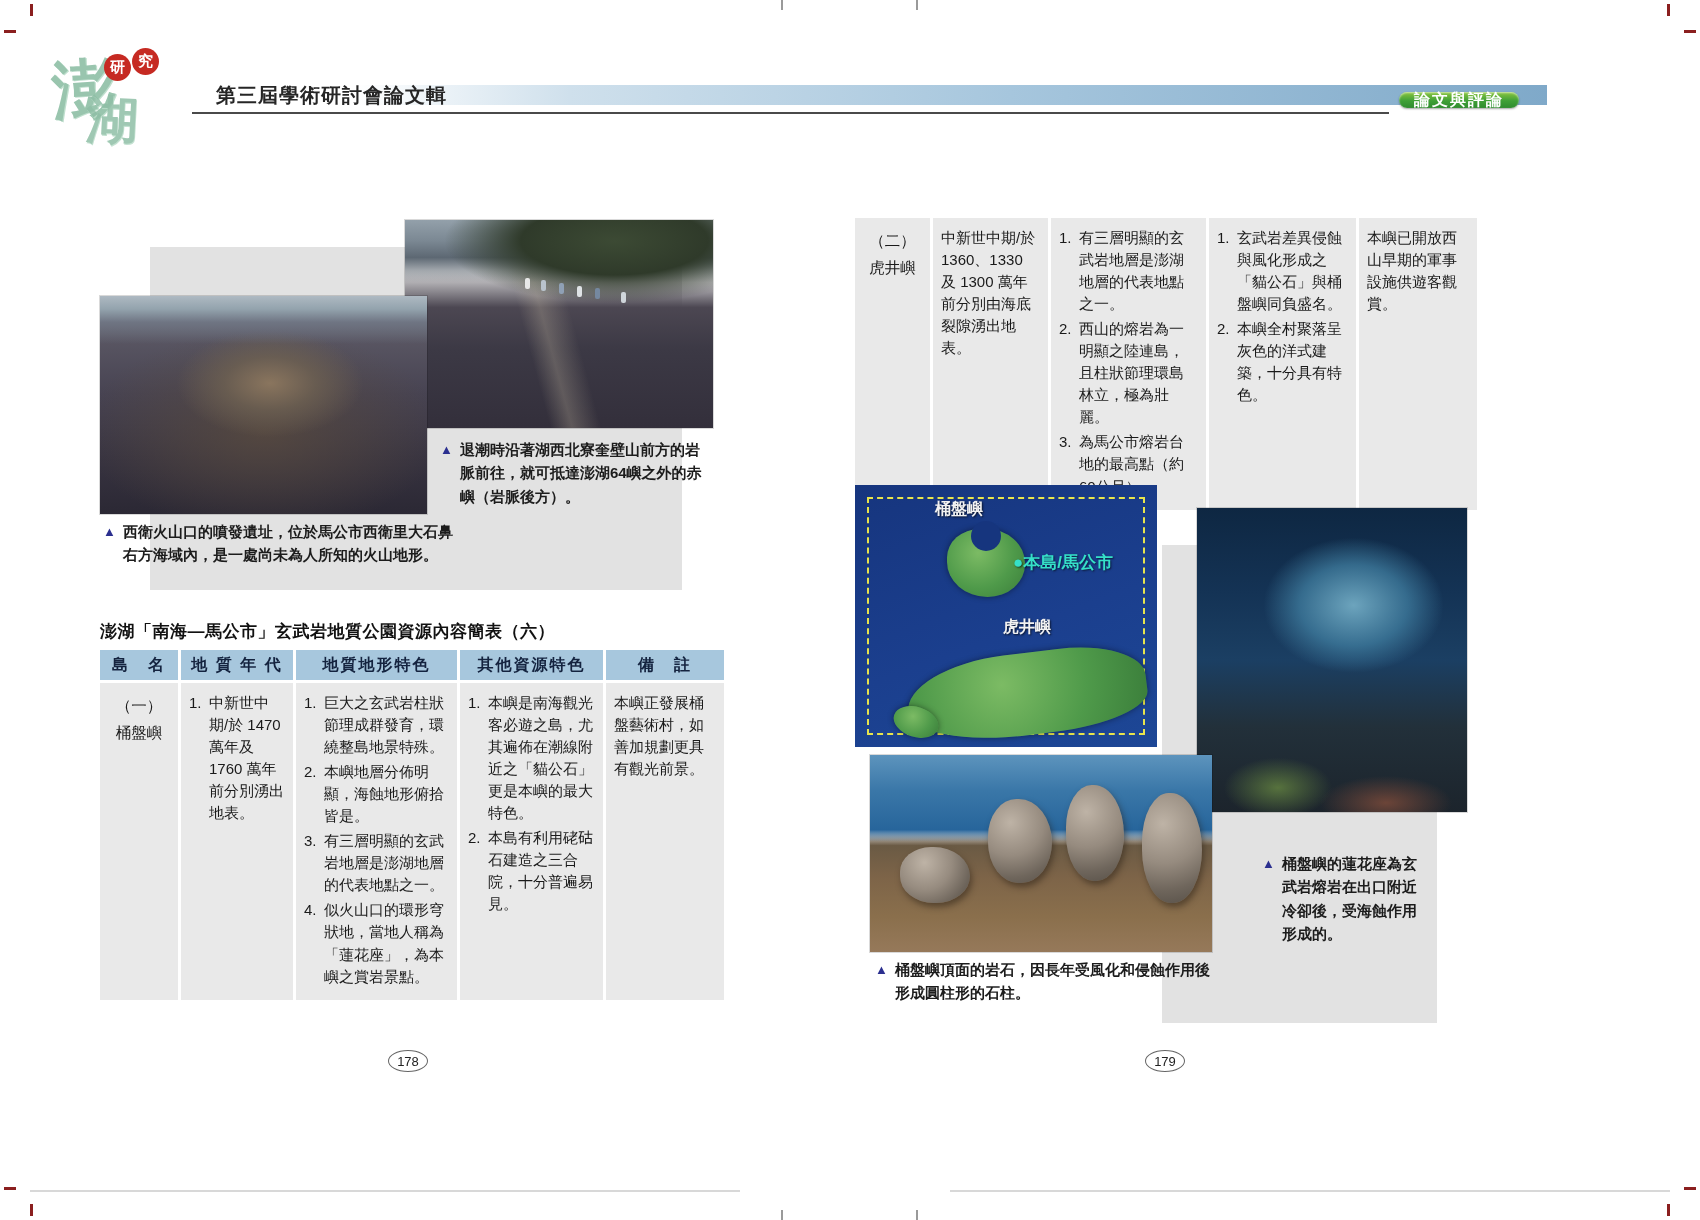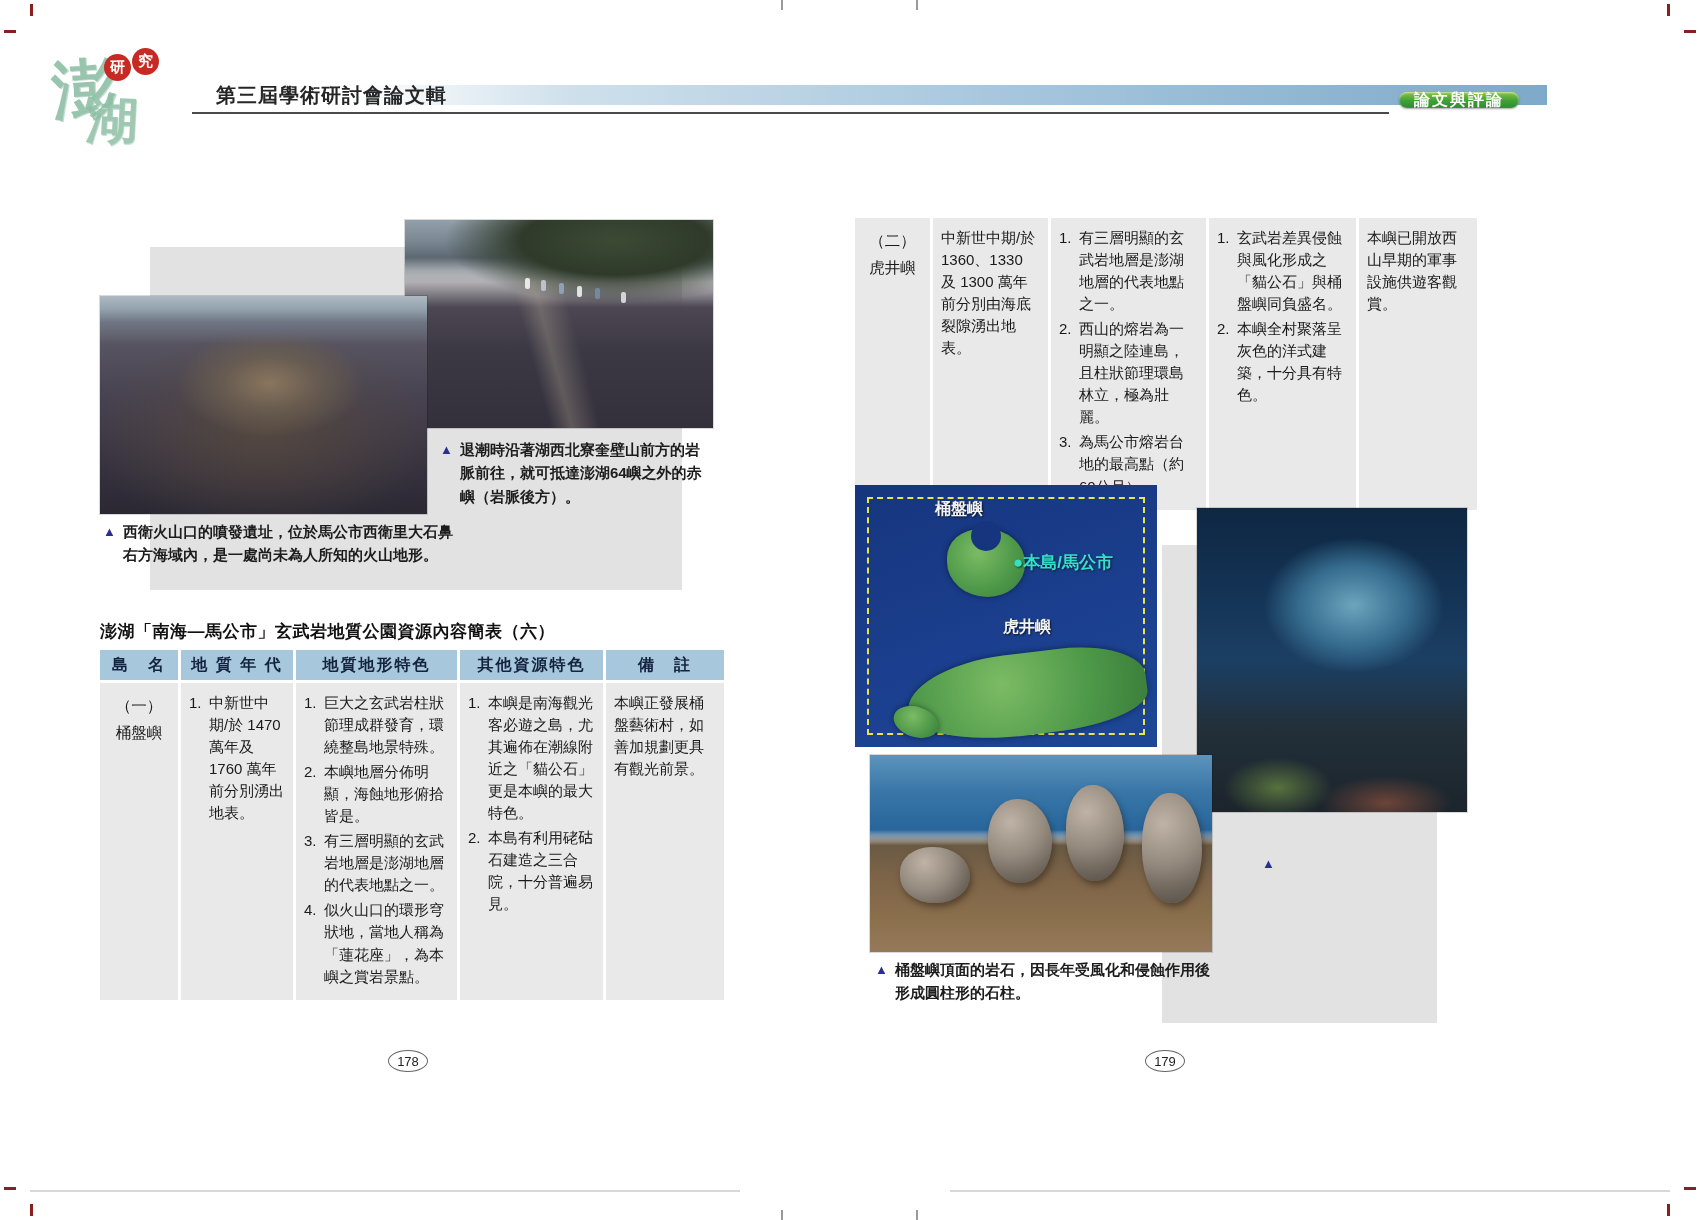--- a/index.html
+++ b/index.html
@@ -248,20 +248,21 @@
     <div class="isle isle-hujing" style="left:52px;top:168px;width:240px;height:82px;"></div>
     <div class="isle isle-tail" style="left:38px;top:222px;width:46px;height:30px;"></div>
   </div>
 
   <div class="panel" style="left:1162px;top:545px;width:275px;height:478px;"></div>
 
   <div class="photo photo-reef" style="left:1197px;top:508px;width:270px;height:304px;z-index:2;"></div>
 
   <div class="caption" style="left:1262px;top:852px;width:168px;">
     <span class="marker">▲</span>
+    <span class="ctext">桶盤嶼的蓮花座為玄武岩熔岩在出口附近冷卻後，受海蝕作用形成的。</span>
   </div>
 
   <div class="photo photo-pillars" style="left:870px;top:755px;width:342px;height:197px;z-index:3;">
     <div class="boulder" style="left:118px;top:44px;width:64px;height:84px;"></div>
     <div class="boulder" style="left:196px;top:30px;width:58px;height:96px;"></div>
     <div class="boulder" style="left:272px;top:38px;width:60px;height:110px;"></div>
     <div class="boulder" style="left:30px;top:92px;width:70px;height:56px;"></div>
   </div>
 
   <div class="caption" style="left:875px;top:958px;width:344px;">

